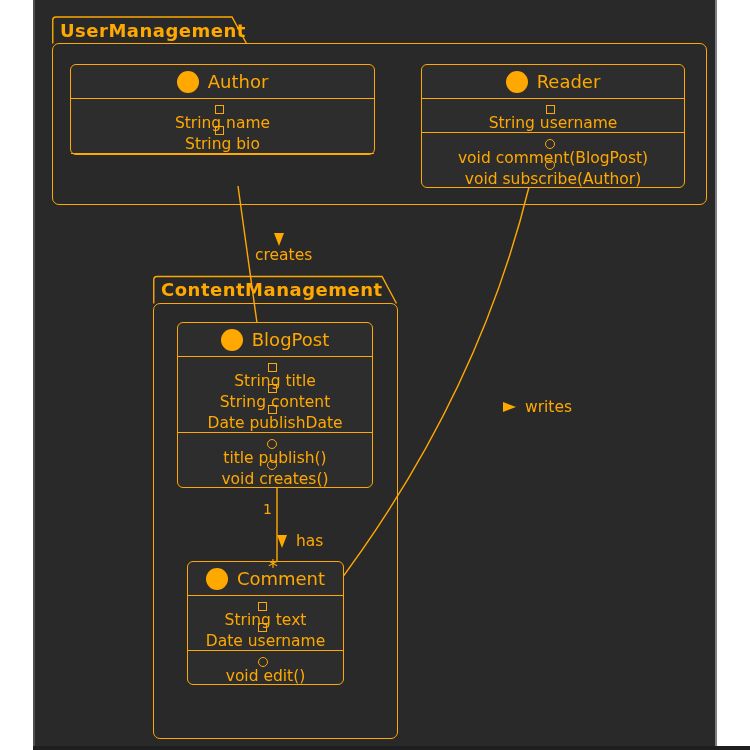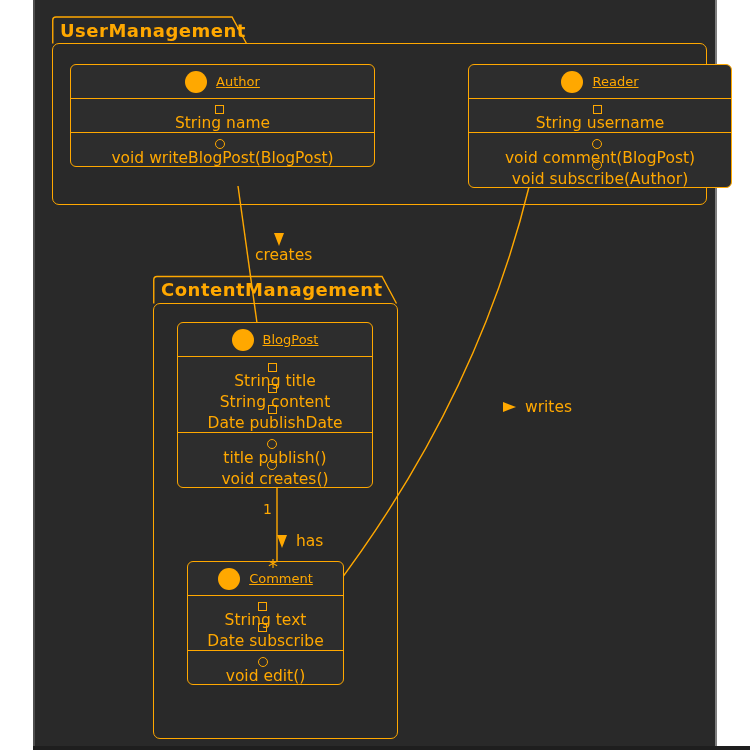--- a/index.html
+++ b/index.html
@@ -19,21 +19,21 @@
   #vline-right{left:715px;top:0;width:2px;height:746px;background:var(--border_right);}
   #bottom-strip{left:33px;top:746px;width:717px;height:4px;background:var(--strip);}
   #overlay{left:0;top:0;width:750px;height:750px;pointer-events:none;}
   #overlay path{stroke:var(--accent);fill:none;stroke-width:1.4px;}
 
   .pkg-body{border:1.5px solid var(--accent);border-radius:7px;background:transparent;}
   .pkg-label{font-weight:bold;font-size:18px;letter-spacing:0.5px;white-space:nowrap;line-height:22px;}
 
   .cls{border:1.5px solid var(--accent);border-radius:6px;background:var(--box);}
   .cls-title{display:flex;align-items:center;justify-content:center;height:34px;
-             border-bottom:1.5px solid var(--accent);font-size:13px;white-space:nowrap;text-decoration:underline;}
+             border-bottom:1.5px solid var(--accent);font-size:18px;white-space:nowrap;}
   .spot{width:22px;height:22px;border-radius:50%;background:var(--accent);margin-right:9px;flex:0 0 auto;}
   .sec{padding:6px 8px;font-size:15.5px;}
   .sec.attrs{border-bottom:1.5px solid var(--accent);}
   .mem{display:flex;align-items:center;height:21px;white-space:nowrap;flex-direction:column;}
   .icon-field{width:9px;height:9px;border:1.5px solid var(--accent);margin:0 8px 0 2px;flex:0 0 auto;}
   .icon-method{width:10px;height:10px;border:1.5px solid var(--accent);border-radius:50%;margin:0 7px 0 1px;flex:0 0 auto;}
 
   .edge-label{display:flex;align-items:center;font-size:15.5px;white-space:nowrap;}
   .arr-down{width:0;height:0;border-left:5px solid transparent;border-right:5px solid transparent;
             border-top:13px solid var(--accent);margin-right:9px;}
@@ -67,30 +67,28 @@
 <div class="abs cls" style="left:70px;top:64px;width:305px;">
   <div class="cls-title">
     <span class="spot"></span>
     <span>Author</span>
   </div>
   <div class="sec attrs">
     <div class="mem">
       <span class="icon-field"></span>
       <span>String name</span>
     </div>
-  </div>
-  <div class="sec">
     <div class="mem">
-      <span class="icon-method"></span>
-      <span>void writeBlogPost(BlogPost)</span>
+      <span class="icon-field"></span>
+      <span>String bio</span>
     </div>
   </div>
 </div>
 
-<div class="abs cls" style="left:421px;top:64px;width:264px;margin-left:47px;">
+<div class="abs cls" style="left:421px;top:64px;width:264px;">
   <div class="cls-title">
     <span class="spot"></span>
     <span>Reader</span>
   </div>
   <div class="sec attrs">
     <div class="mem">
       <span class="icon-field"></span>
       <span>String username</span>
     </div>
   </div>
@@ -142,21 +140,21 @@
     <span class="spot"></span>
     <span>Comment</span>
   </div>
   <div class="sec attrs">
     <div class="mem">
       <span class="icon-field"></span>
       <span>String text</span>
     </div>
     <div class="mem">
       <span class="icon-field"></span>
-      <span>Date subscribe</span>
+      <span>Date username</span>
     </div>
   </div>
   <div class="sec">
     <div class="mem">
       <span class="icon-method"></span>
       <span>void edit()</span>
     </div>
   </div>
 </div>
 

